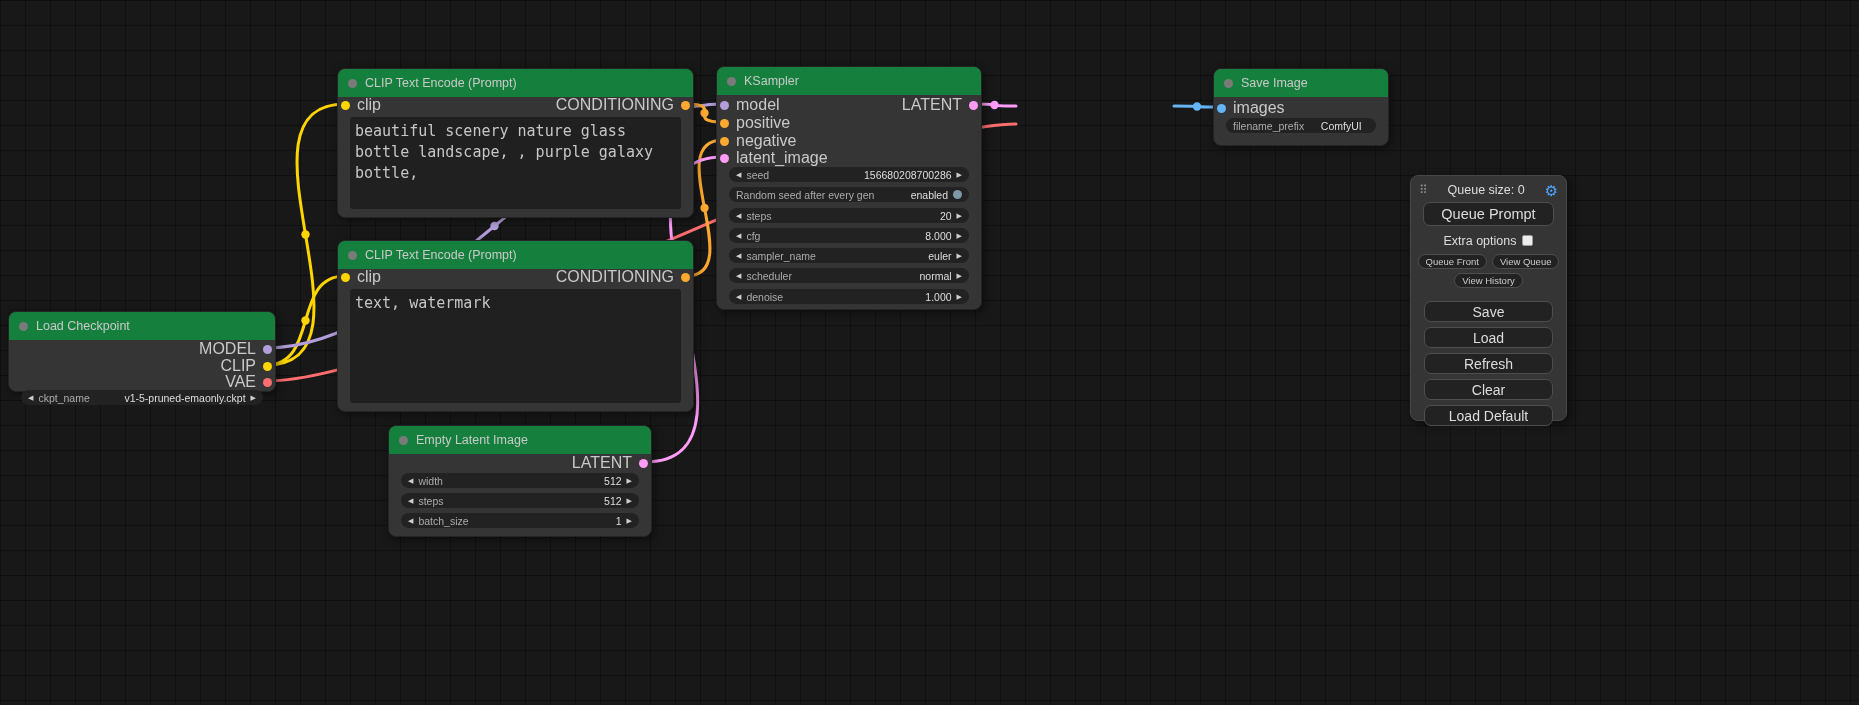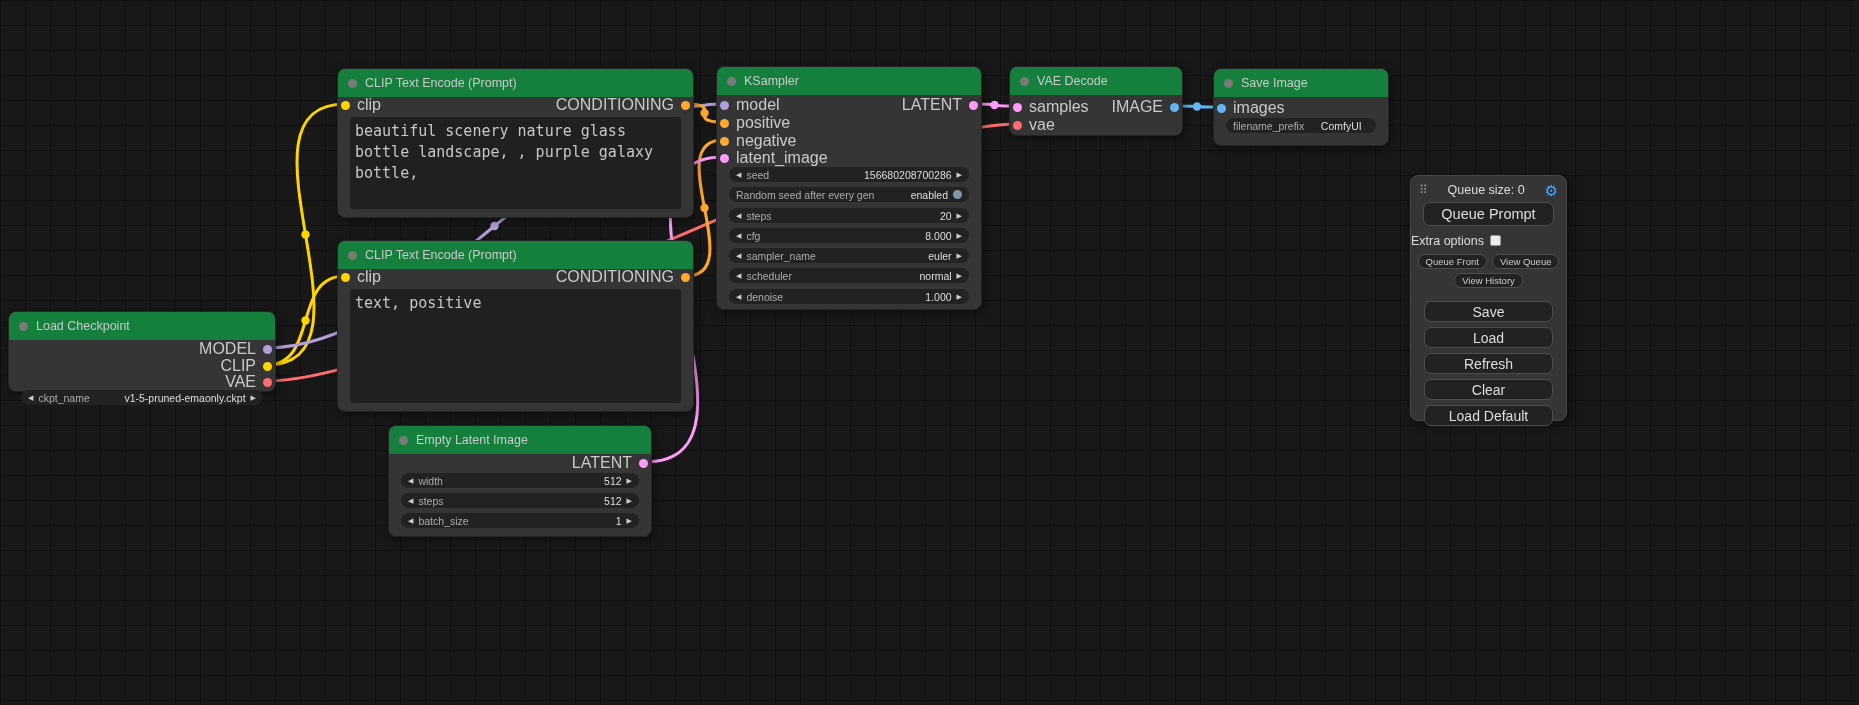--- a/index.html
+++ b/index.html
@@ -90,21 +90,21 @@
     font-family:"Liberation Sans", sans-serif;
     background:#222222; color:#dddddd;
     border:1px solid #4e4e4e; border-radius:7px;
     cursor:pointer;
   }
   .btn-queue-prompt {
     display:block; width:calc(100% - 24px); height:24px;
     margin:2px 12px 0 12px; font-size:14.5px;
   }
   .extra-row {
-    display:flex; align-items:center; justify-content:flex-start; gap:6px;
+    display:flex; align-items:center; justify-content:center; gap:6px;
     margin-top:7px; font-size:12.5px; height:15px;
   }
   .checkbox {
     width:11px; height:11px; background:#ededed;
     border:1px solid #9a9a9a; border-radius:2px; display:inline-block;
   }
   .small-row { display:flex; justify-content:center; gap:5px; margin-top:6px; }
   .btn-small { font-size:9.5px; color:#cccccc; border-radius:9px; padding:1px 7px; height:15px; }
   .history-row { display:flex; justify-content:center; margin-top:4px; }
   .btn-big {
@@ -187,21 +187,21 @@
       <span>CLIP Text Encode (Prompt)</span>
     </div>
     <div class="slot in" style="top:29px;">
       <span class="dot" style="background: rgb(255, 213, 0);"></span>
       <span>clip</span>
     </div>
     <div class="slot out" style="top:29px;">
       <span class="dot" style="background: rgb(255, 169, 49);"></span>
       <span>CONDITIONING</span>
     </div>
-    <div class="prompt" style="top:48px; height:114px;">text, positive</div>
+    <div class="prompt" style="top:48px; height:114px;">text, watermark</div>
   </div>
 
   <div class="node" style="left:388px; top:425px; width:264px; height:112px;">
     <div class="node-title">
       <span class="tdot" style="background: rgb(122, 122, 122);"></span>
       <span>Empty Latent Image</span>
     </div>
     <div class="slot out" style="top:30px;">
       <span class="dot" style="background: rgb(255, 156, 249);"></span>
       <span>LATENT</span>
@@ -297,38 +297,20 @@
     </div>
     <div class="widget" style="top:222px;">
       <span class="arr">◀</span>
       <span class="wl">denoise</span>
       <span class="sp"></span>
       <span class="wv">1.000</span>
       <span class="arr">▶</span>
     </div>
   </div>
 
-  <div class="node" style="left:1009px; top:66px; width:174px; height:70px;">
-    <div class="node-title">
-      <span class="tdot" style="background: rgb(122, 122, 122);"></span>
-      <span>VAE Decode</span>
-    </div>
-    <div class="slot in" style="top:33px;">
-      <span class="dot" style="background: rgb(255, 156, 249);"></span>
-      <span>samples</span>
-    </div>
-    <div class="slot in" style="top:51px;">
-      <span class="dot" style="background: rgb(255, 110, 110);"></span>
-      <span>vae</span>
-    </div>
-    <div class="slot out" style="top:33px;">
-      <span class="dot" style="background: rgb(100, 181, 246);"></span>
-      <span>IMAGE</span>
-    </div>
-  </div>
 
   <div class="node" style="left:1213px; top:68px; width:176px; height:78px;">
     <div class="node-title">
       <span class="tdot" style="background: rgb(122, 122, 122);"></span>
       <span>Save Image</span>
     </div>
     <div class="slot in" style="top:32px;">
       <span class="dot" style="background: rgb(100, 181, 246);"></span>
       <span>images</span>
     </div>

